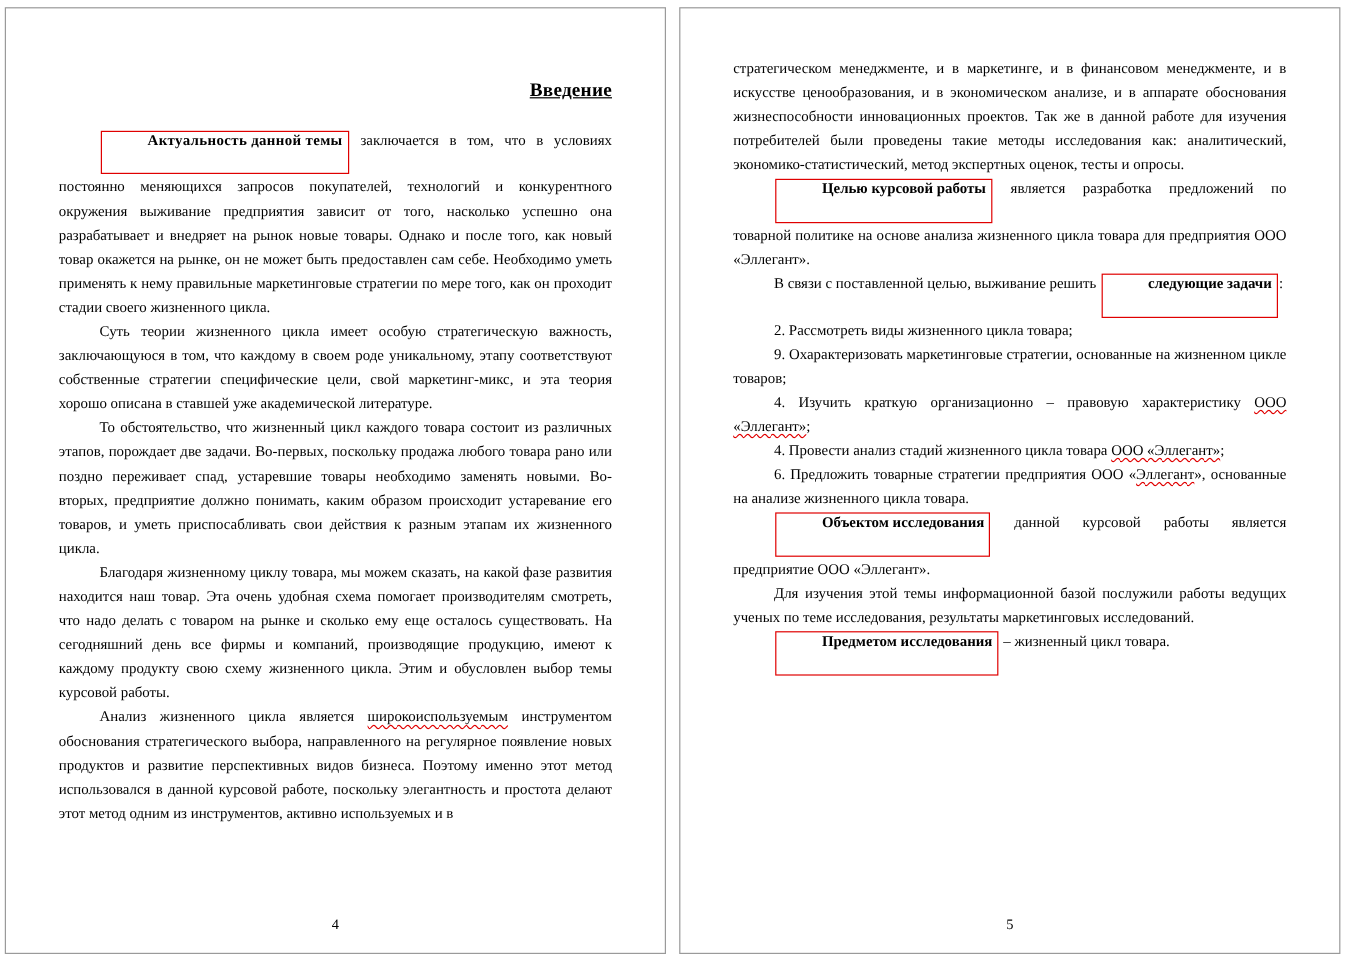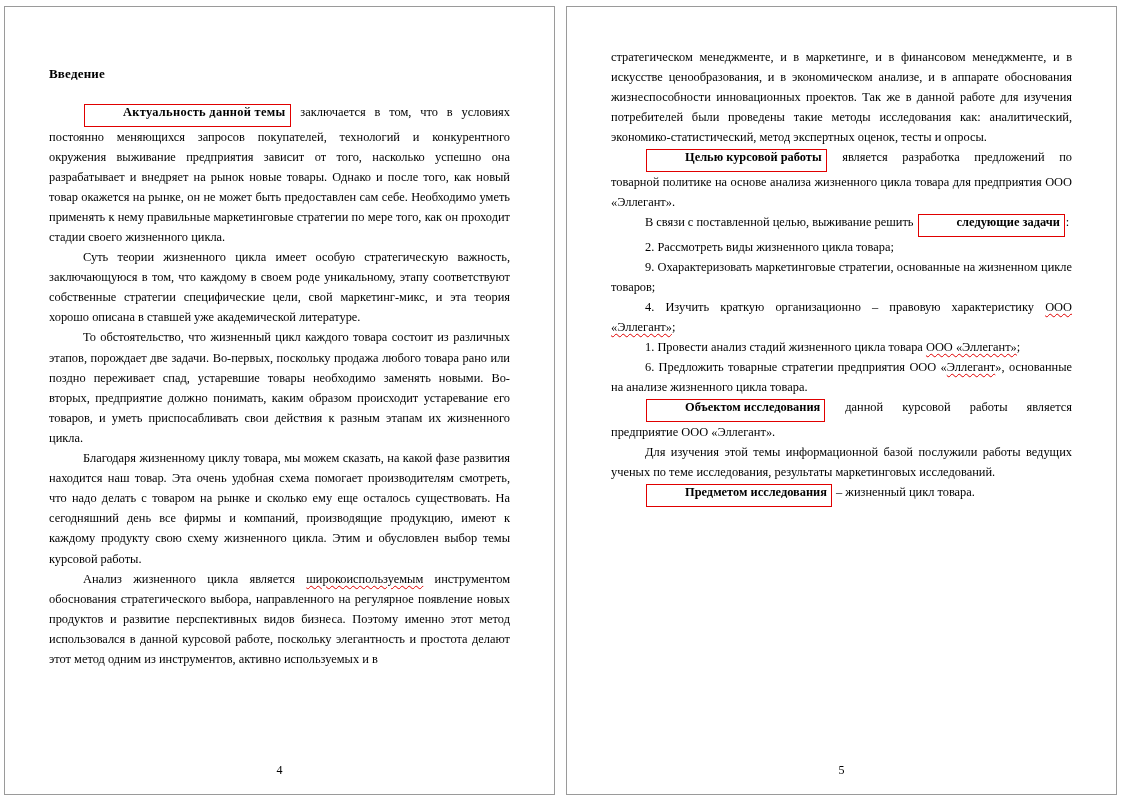--- a/index.html
+++ b/index.html
@@ -29,42 +29,43 @@
     border: 1px solid #9a9a9a;
     padding: 40px 44px 24px 44px;
     font-family: "Liberation Serif", "DejaVu Serif", serif;
     font-size: 12.4px;
     line-height: 1.62;
     color: #000000;
     text-align: justify;
     overflow: hidden;
   }
   .doc-title {
-    text-align: left;
+    text-align: right;
     font-weight: bold;
-    font-size: 13px;
+    font-size: 16px;
     margin: 16px 0 18px 0;
     letter-spacing: 0.2px;
+    text-decoration: underline;
   }
   p.para {
     margin: 0 0 0 0;
     text-indent: 34px;
     text-align: justify;
   }
   p.para + p.para {
     margin-top: 0px;
     font-family: Liberation Serif, serif;
   }
   p.noindent {
     text-indent: 0;
   }
   .boxed {
     display: inline-block;
     border: 1.6px solid #e00000;
-    padding: 0px 4px 5px 4px;
+    padding: 0px 4px 19px 4px;
     margin: 0 1px;
     font-weight: bold;
     line-height: 1.25;
     vertical-align: baseline;
   }
   .boxed-wide {
     letter-spacing: 0.3px;
   }
   .underline-red {
     text-decoration: underline;
@@ -114,21 +115,21 @@
 
     <p class="para"><span class="boxed">Целью курсовой работы</span><span> является разработка предложений по товарной политике на основе анализа жизненного цикла товара для предприятия ООО «Эллегант».</span></p>
 
     <p class="para"><span>В связи с поставленной целью, выживание решить </span><span class="boxed">следующие задачи</span><span>:</span></p>
 
     <p class="para list-item">2. Рассмотреть виды жизненного цикла товара;</p>
     <p class="para list-item">9. Охарактеризовать маркетинговые стратегии, основанные на жизненном цикле товаров;</p>
 
     <p class="para list-item"><span>4. Изучить краткую организационно – правовую характеристику </span><span class="underline-red">ООО «Эллегант»</span><span>;</span></p>
 
-    <p class="para list-item"><span>1. Провести анализ стадий жизненного цикла товара </span><span class="underline-red">ООО «Эллегант»</span><span>;</span></p>
+    <p class="para list-item"><span>4. Провести анализ стадий жизненного цикла товара </span><span class="underline-red">ООО «Эллегант»</span><span>;</span></p>
 
     <p class="para list-item"><span>6. Предложить товарные стратегии предприятия ООО «</span><span class="underline-red">Эллегант</span><span>», основанные на анализе жизненного цикла товара.</span></p>
 
     <p class="para"><span class="boxed">Объектом исследования</span><span> данной курсовой работы является предприятие ООО «Эллегант».</span></p>
 
     <p class="para">Для изучения этой темы информационной базой послужили работы ведущих ученых по теме исследования, результаты маркетинговых исследований.</p>
 
     <p class="para"><span class="boxed">Предметом исследования</span><span> – жизненный цикл товара.</span></p>
 
 

